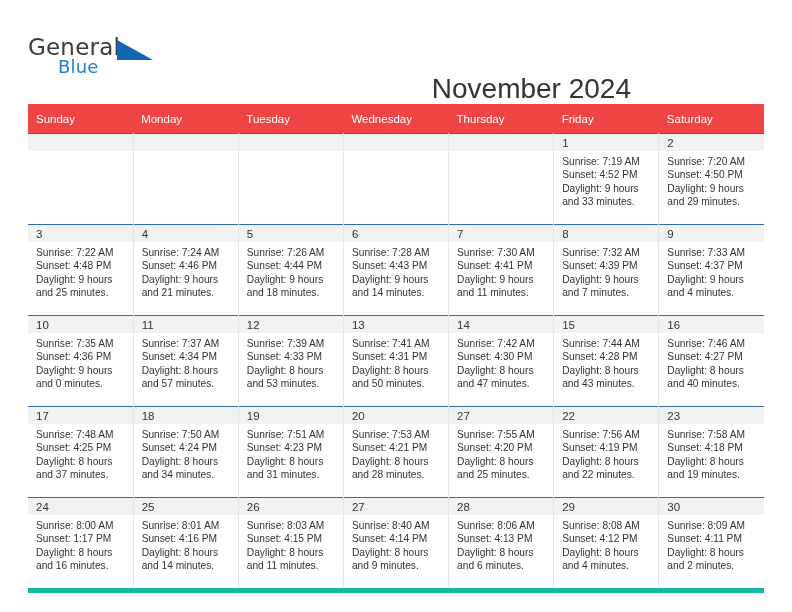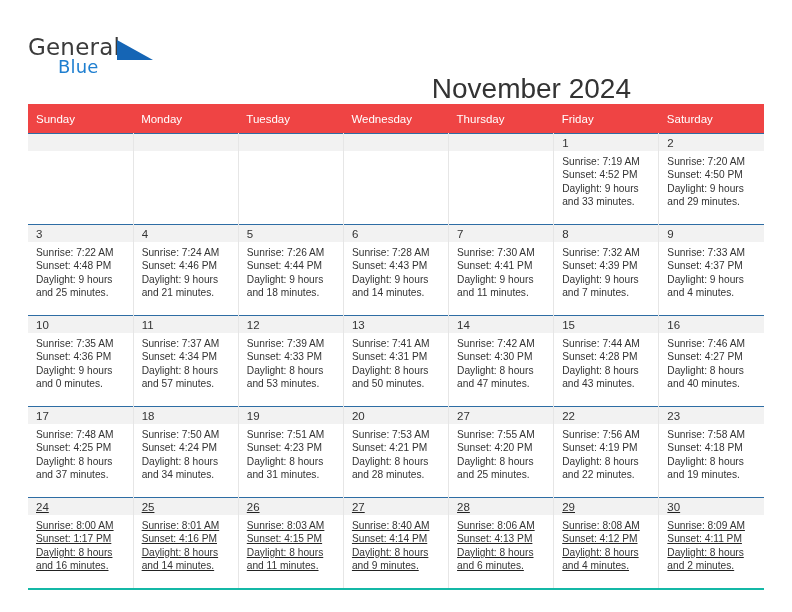--- a/index.html
+++ b/index.html
@@ -114,22 +114,21 @@
     padding: 0;
     border-top: 1px solid #2e6da4;
     border-right: 1px solid #e6e6e6;
     height: 90px;
     background: #ffffff;
   }
   .calendar td:last-child {
     border-right: none;
   }
   .calendar tr.week:last-child td {
-    border-bottom: 2px solid #14b8a6;
-    text-decoration: underline;
+    border-bottom: 5px solid #14b8a6;
   }
   .daynum-strip {
     background: #f2f2f2;
     height: 17px;
     padding: 2px 0 1px 8px;
     box-sizing: border-box;
     font-size: 11.5px;
     color: #333333;
     line-height: 15px;
   }

